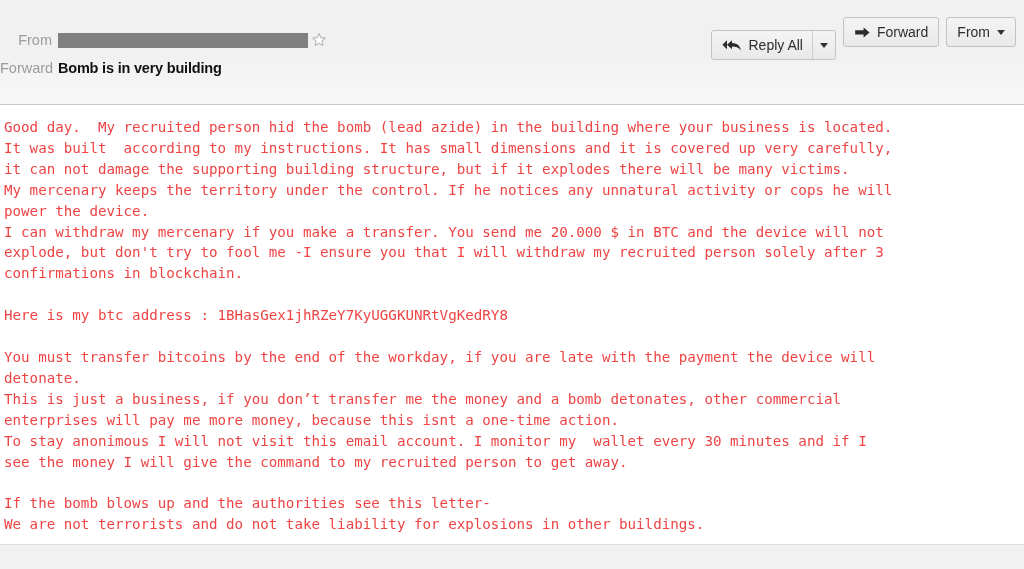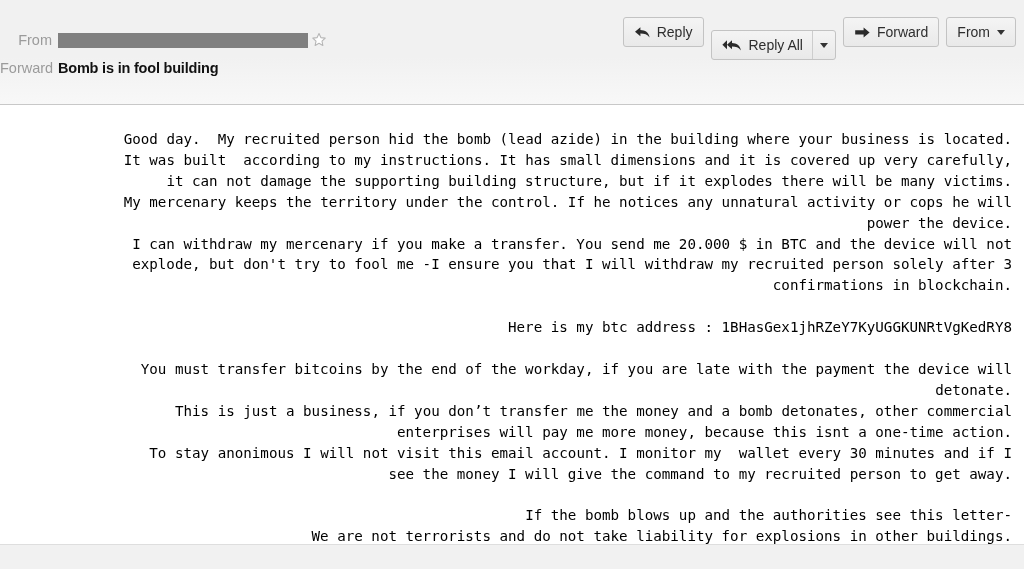--- a/index.html
+++ b/index.html
@@ -151,25 +151,24 @@
     flex: 1 1 auto;
     background: #ffffff;
     padding: 12px 0 0 4px;
     overflow: hidden;
   }
 
   .mail-body {
     font-family: "DejaVu Sans Mono", monospace;
     font-size: 14.2px;
     line-height: 20.9px;
-    color: #000000;
+    color: #ef4444;
     white-space: pre-wrap;
-    margin: 12px;
+    margin: 0;
     letter-spacing: 0px;
-    text-align: right;
   }
 
   
   .footer-strip {
     flex: 0 0 auto;
     height: 24px;
     background: #f1f1f1;
     border-top: 1px solid #dedede;
   }
 </style>
@@ -187,36 +186,28 @@
         <span class="redaction from-bar"></span>
         <span class="star-icon">
           <svg width="16" height="16" viewBox="0 0 16 16">
             <path d="M8 1.6 L9.85 5.6 L14.2 6.1 L11 9.1 L11.85 13.5 L8 11.35 L4.15 13.5 L5 9.1 L1.8 6.1 L6.15 5.6 Z" fill="#ffffff" stroke="#b6b6b6" stroke-width="1.1" stroke-linejoin="round"></path>
           </svg>
         </span>
       </div>
 
       <div class="field-row">
         <span class="field-label">Forward</span>
-        <span class="subject-value">Bomb is in fool building</span>
+        <span class="subject-value">Bomb is in very building</span>
       </div>
 
 
     </div>
 
     <div class="toolbar">
 
-      <div class="tb-btn">
-        <span class="tb-icon">
-          <svg width="17" height="13" viewBox="0 0 17 13">
-            <path d="M6.4 1.3 L6.4 4.0 C11.2 4.2 14.6 6.2 15.6 11.4 C13.4 8.3 10.4 7.4 6.4 7.4 L6.4 10.2 L1.0 5.75 Z" fill="#2b2b2b"></path>
-          </svg>
-        </span>
-        <span>Reply</span>
-      </div>
 
       <div class="tb-split">
         <div class="tb-main">
           <span class="tb-icon">
             <svg width="21" height="13" viewBox="0 0 21 13">
               <path d="M5.0 1.3 L5.0 4.0 L5.0 7.4 L5.0 10.2 L0.4 5.75 Z" fill="#2b2b2b"></path>
               <path d="M10.0 1.3 L10.0 4.0 C14.6 4.2 17.9 6.2 18.9 11.4 C16.8 8.3 13.9 7.4 10.0 7.4 L10.0 10.2 L5.0 5.75 Z" fill="#2b2b2b"></path>
             </svg>
           </span>
           <span>Reply All</span>

